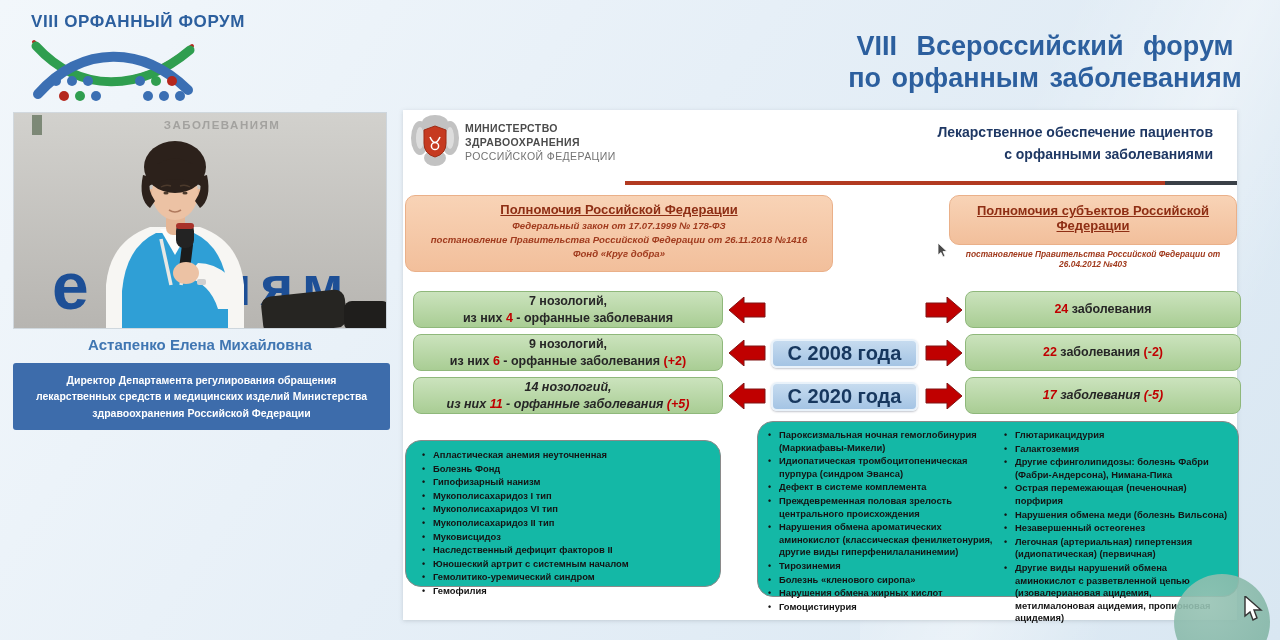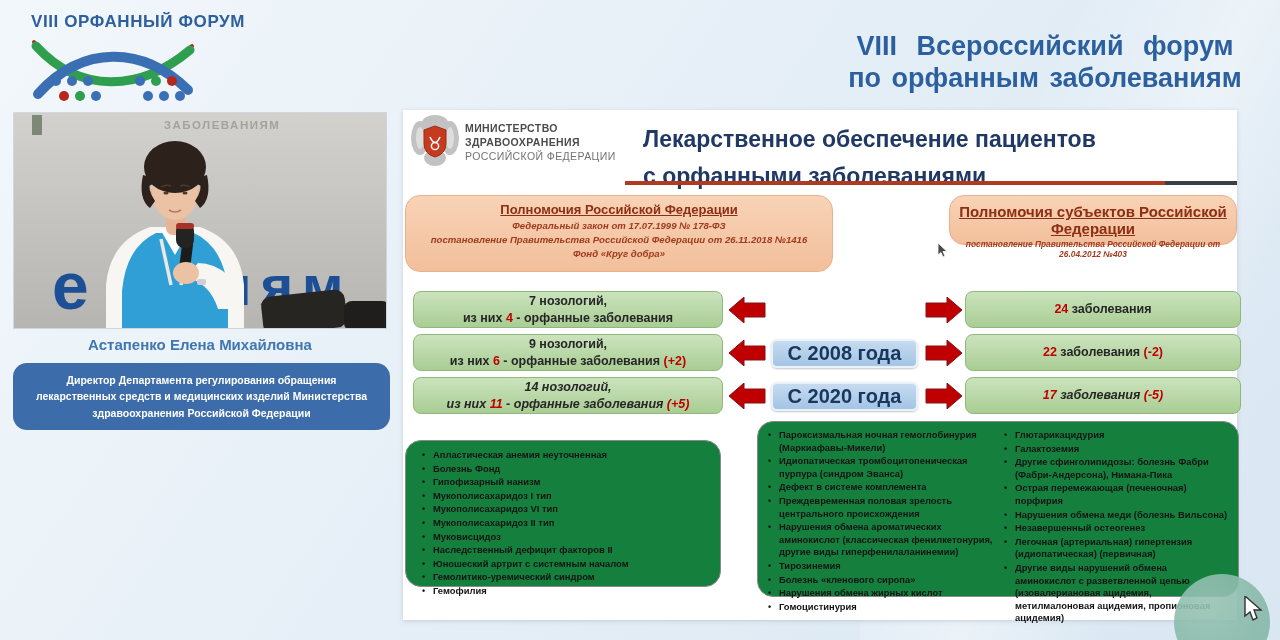--- a/index.html
+++ b/index.html
@@ -14,54 +14,54 @@
   .logo-block{position:absolute;left:28px;top:12px;width:260px;}
   .logo-title{font-size:17px;font-weight:bold;color:#2c5f9e;letter-spacing:.6px;margin-left:3px;}
   .logo-art{margin-top:2px;}
   .forum-title{position:absolute;left:840px;top:30px;width:410px;text-align:center;color:#2c5f9e;font-weight:bold;line-height:1.2;}
   .forum-title .l1{font-size:27px;word-spacing:12px;}
   .forum-title .l2{font-size:27px;word-spacing:3px;}
 
   
   .video{position:absolute;left:14px;top:113px;width:372px;height:215px;overflow:hidden;box-shadow:0 0 0 1px rgba(120,130,140,.25);}
   .speaker-name{position:absolute;left:14px;top:336px;width:372px;text-align:center;font-size:15px;font-weight:bold;color:#4076b2;}
-  .position-box{position:absolute;left:13px;top:363px;width:377px;box-sizing:border-box;background:#3d6cab;border-radius:14px;padding:9px 12px;text-align:center;color:#ffffff;font-size:10.5px;font-weight:bold;line-height:1.55;}
+  .position-box{position:absolute;left:13px;top:363px;width:377px;box-sizing:border-box;background:#3d6cab;border-radius:3px;padding:9px 12px;text-align:center;color:#ffffff;font-size:10.5px;font-weight:bold;line-height:1.55;}
 
   
   .slide{position:absolute;left:403px;top:110px;width:834px;height:510px;background:#ffffff;box-shadow:0 1px 4px rgba(100,110,120,.25);}
   .emblem{position:absolute;left:8px;top:4px;}
   .ministry{position:absolute;left:62px;top:11px;font-size:10.5px;letter-spacing:.4px;line-height:1.35;}
   .ministry .b{font-weight:bold;color:#4b4b4b;}
   .ministry .r{color:#737373;}
-  .slide-title{position:absolute;left:240px;top:11px;width:570px;text-align:left;font-size:23px;font-weight:bold;color:#1f3864;line-height:1.6;}
+  .slide-title{position:absolute;left:240px;top:11px;width:570px;text-align:right;font-size:14px;font-weight:bold;color:#1f3864;line-height:1.6;}
   .title-rule{position:absolute;left:222px;top:71px;width:612px;height:4px;display:flex;}
   .title-rule .red{flex:1;background:#b23a21;}
   .title-rule .dark{width:72px;background:#3a4047;}
 
-  .obox{position:absolute;box-sizing:border-box;background:linear-gradient(#f8d3b6,#f2bf9b);border:1px solid #eab089;border-radius:15px;text-align:center;padding:6px 8px;}
+  .obox{position:absolute;box-sizing:border-box;background:linear-gradient(#f8d3b6,#f2bf9b);border:1px solid #eab089;border-radius:10px;text-align:center;padding:6px 8px;}
   .obox .otitle{font-weight:bold;text-decoration:underline;color:#8e2e14;}
   .obox .oline{font-style:italic;font-weight:bold;color:#a13b1e;}
   .obox.federal{left:2px;top:85px;width:428px;height:77px;}
   .obox.federal .otitle{font-size:13px;margin-bottom:2px;}
   .obox.federal .oline{font-size:9.6px;line-height:1.45;}
   .obox.subjects{left:546px;top:85px;width:288px;height:50px;padding-top:7px;}
-  .obox.subjects .otitle{font-size:15px;margin-bottom:2px;}
+  .obox.subjects .otitle{font-size:13px;margin-bottom:16px;}
   .obox.subjects .oline{font-size:8.4px;}
 
   .row{position:absolute;left:8px;width:984px;height:37px;}
   .row.r0{top:181px;} .row.r1{top:224px;} .row.r2{top:267px;font-style:italic;}
   .gbox{position:absolute;box-sizing:border-box;background:linear-gradient(#cbe3bd,#a9cd94);border:1px solid #8fb87b;border-radius:8px;color:#262626;font-weight:bold;font-size:12.5px;line-height:1.32;display:flex;flex-direction:column;justify-content:center;text-align:center;height:37px;}
   .gbox.left{left:2px;width:310px;}
   .gbox.right{left:554px;width:276px;}
   .num{color:#c00000;}
   .arrow{position:absolute;top:6px;}
   .arrow.al{left:318px;} .arrow.ar{left:514px;}
   .ybox{position:absolute;left:360px;top:4px;width:147px;height:29px;box-sizing:border-box;background:linear-gradient(#c6dbef,#a4c4e4);border:2px solid #e9f2fa;border-radius:6px;box-shadow:0 1px 2px rgba(80,90,110,.35);display:flex;align-items:center;justify-content:center;font-size:20px;font-weight:bold;color:#17375e;margin-top:44px;}
 
-  .listbox{position:absolute;box-sizing:border-box;background:#15803d;border:1.5px solid #8a8a8a;border-radius:16px;color:#141414;}
+  .listbox{position:absolute;box-sizing:border-box;background:#14b8a6;border:1.5px solid #8a8a8a;border-radius:16px;color:#141414;}
   .listbox.lb-left{left:2px;top:330px;width:316px;height:147px;padding:8px 8px 4px 14px;}
   .listbox.lb-right{left:354px;top:311px;width:482px;height:176px;padding:7px 8px 4px 8px;display:flex;gap:8px;}
   .listbox ul{margin:0;padding:0;list-style:none;font-size:9.4px;font-weight:600;line-height:1.34;}
   .listbox li{position:relative;padding-left:13px;margin-bottom:1px;}
   .listbox li::before{content:"•";position:absolute;left:2px;top:0;font-size:9px;}
   .lb-right .col{flex:1;}
 
   
   .teal-circle{position:absolute;left:1174px;top:574px;width:96px;height:96px;border-radius:50%;background:radial-gradient(circle at 35% 30%,#97c3b4,#7eb2a2);opacity:.9;}
   .bg-glow{position:absolute;right:0;top:0;width:420px;height:640px;background:linear-gradient(115deg,rgba(255,255,255,0) 30%,rgba(255,255,255,.4) 55%,rgba(255,255,255,0) 75%);pointer-events:none;}

